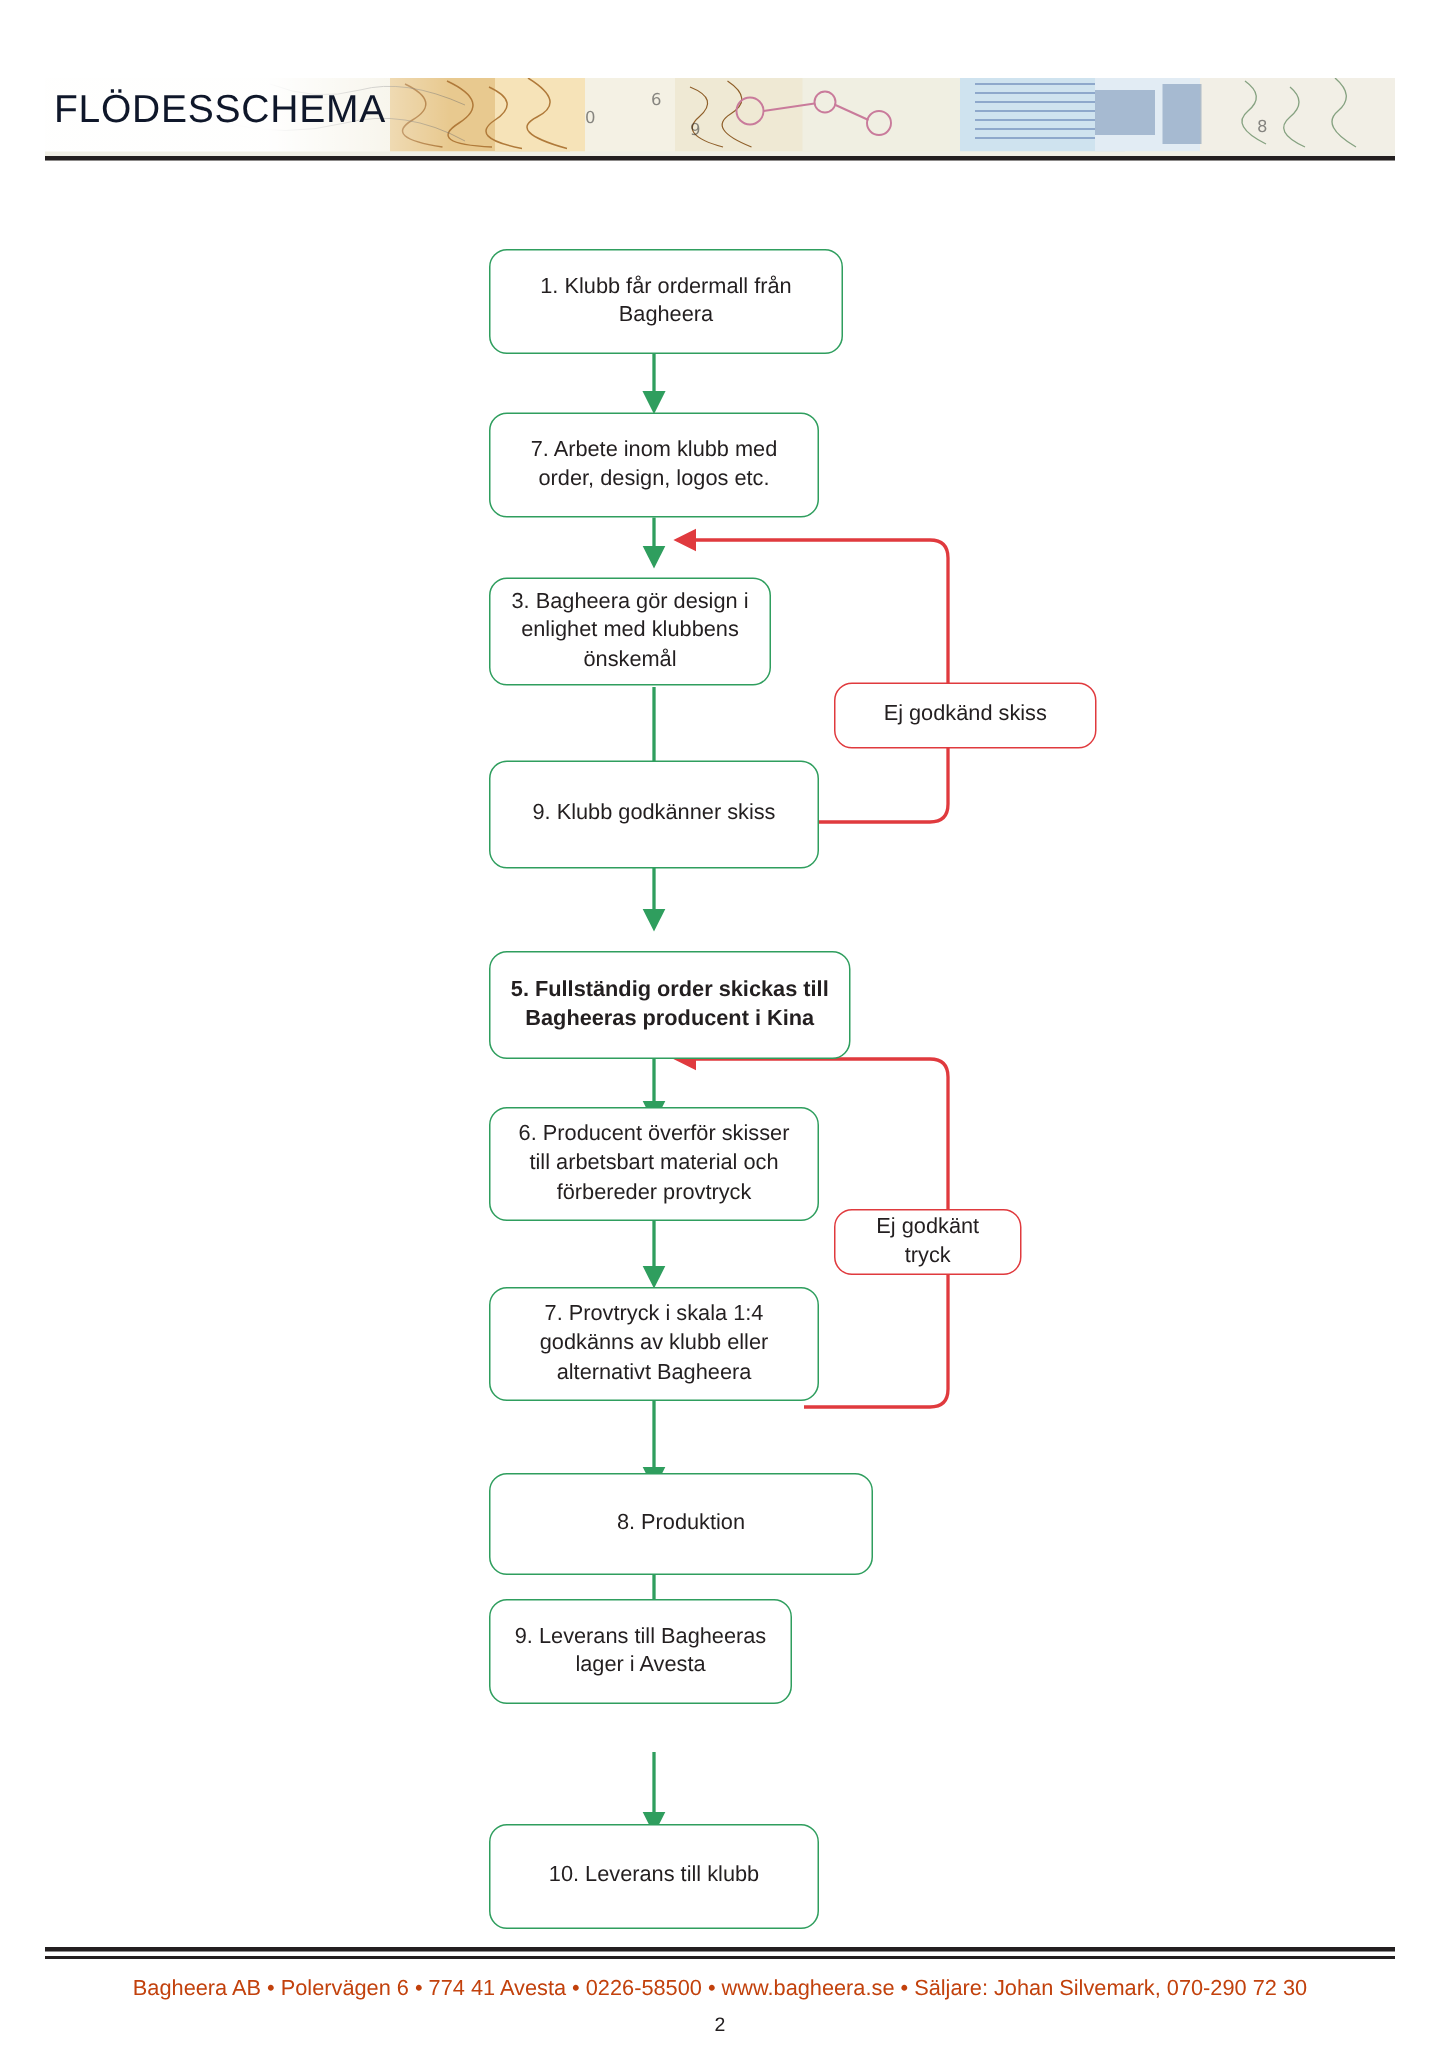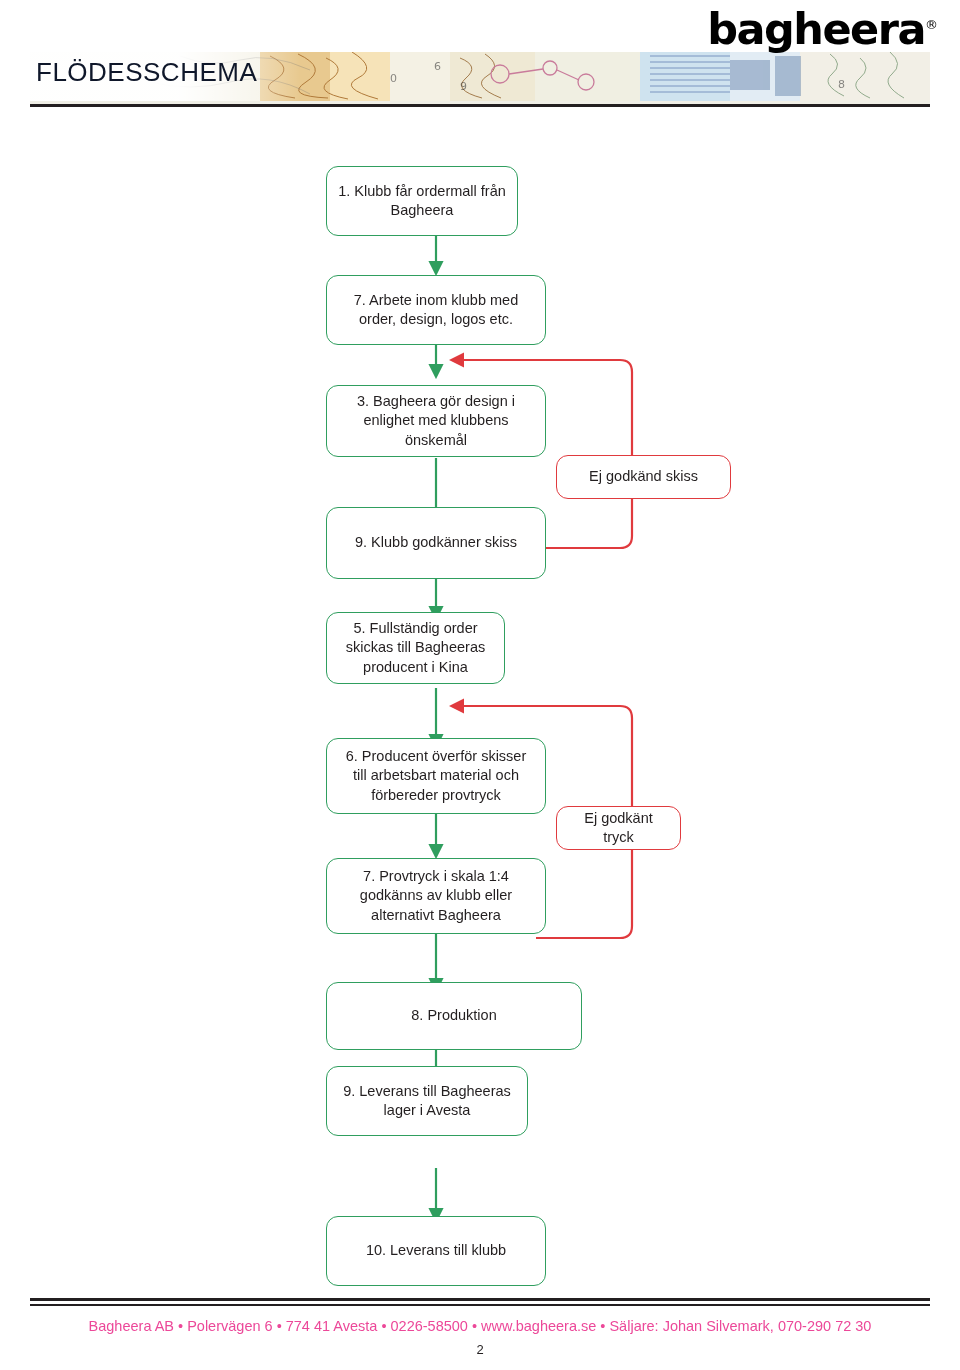--- a/index.html
+++ b/index.html
@@ -132,21 +132,21 @@
     height: 1.5px;
     background: #231f20;
   }
   .footer-text {
     position: absolute;
     left: 0;
     top: 20px;
     width: 960px;
     text-align: center;
     font-size: 14.5px;
-    color: #ec4899;
+    color: #c2410c;
   }
   .footer-page {
     position: absolute;
     left: 0;
     top: 44px;
     width: 960px;
     text-align: center;
     font-size: 13px;
     color: #231f20;
   }
@@ -203,21 +203,20 @@
       </g>
       <g stroke="#6e6e6e" fill="none" stroke-width="0.6" opacity="0.5">
         <path d="M150 4 q30 12 60 4 t70 10"></path>
         <path d="M120 30 q40 10 80 0 t80 12"></path>
       </g>
     </svg>
   </div>
   <div class="banner-fade"></div>
   <div class="banner-title">FLÖDESSCHEMA</div>
 
-  <div class="logo"><span>bagheera</span><span class="reg">®</span></div>
 </div>
 
 <div class="chart">
 
   <svg width="960" height="1180">
     <defs>
       <marker id="arrG" viewBox="0 0 10 10" refX="8" refY="5" markerWidth="7" markerHeight="7" orient="auto">
         <path d="M0 0 L10 5 L0 10 z" fill="#2f9e5e"></path>
       </marker>
       <marker id="arrR" viewBox="0 0 10 10" refX="8" refY="5" markerWidth="7" markerHeight="7" orient="auto">
@@ -239,41 +238,41 @@
 
     <g stroke="#e03a3e" stroke-width="2.2" fill="none">
       <path d="M536 430 H 620 Q 632 430 632 418 V 254 Q 632 242 620 242 H 452" marker-end="url(#arrR)"></path>
     </g>
 
     <g stroke="#e03a3e" stroke-width="2.2" fill="none">
       <path d="M536 820 H 620 Q 632 820 632 808 V 600 Q 632 588 620 588 H 452" marker-end="url(#arrR)"></path>
     </g>
   </svg>
 
-  <div class="node" style="left:326px; top:48px; width:192px; height:70px;">
+  <div class="node" style="left:326px; top:48px; width:236px; height:70px;">
     <span>1. Klubb får ordermall från Bagheera</span>
   </div>
 
   <div class="node" style="left:326px; top:157px; width:220px; height:70px;">
     <span>7. Arbete inom klubb med order, design, logos etc.</span>
   </div>
 
-  <div class="node" style="left:326px; top:267px; width:220px; height:72px;">
+  <div class="node" style="left:326px; top:267px; width:188px; height:72px;">
     <span>3. Bagheera gör design i enlighet med klubbens önskemål</span>
   </div>
 
   <div class="node reject" style="left:556px; top:337px; width:175px; height:44px;">
     <span>Ej godkänd skiss</span>
   </div>
 
   <div class="node" style="left:326px; top:389px; width:220px; height:72px;">
     <span>9. Klubb godkänner skiss</span>
   </div>
 
-  <div class="node" style="left:326px; top:494px; width:179px; height:72px;">
+  <div class="node" style="left:326px; top:516px; width:241px; height:72px;font-weight:bold;">
     <span>5. Fullständig order skickas till Bagheeras producent i Kina</span>
   </div>
 
   <div class="node" style="left:326px; top:620px; width:220px; height:76px;justify-content:flex-end;">
     <span>6. Producent överför skisser till arbetsbart material och förbereder provtryck</span>
   </div>
 
   <div class="node reject" style="left:556px; top:688px; width:125px; height:44px;">
     <span>Ej godkänt tryck</span>
   </div>

